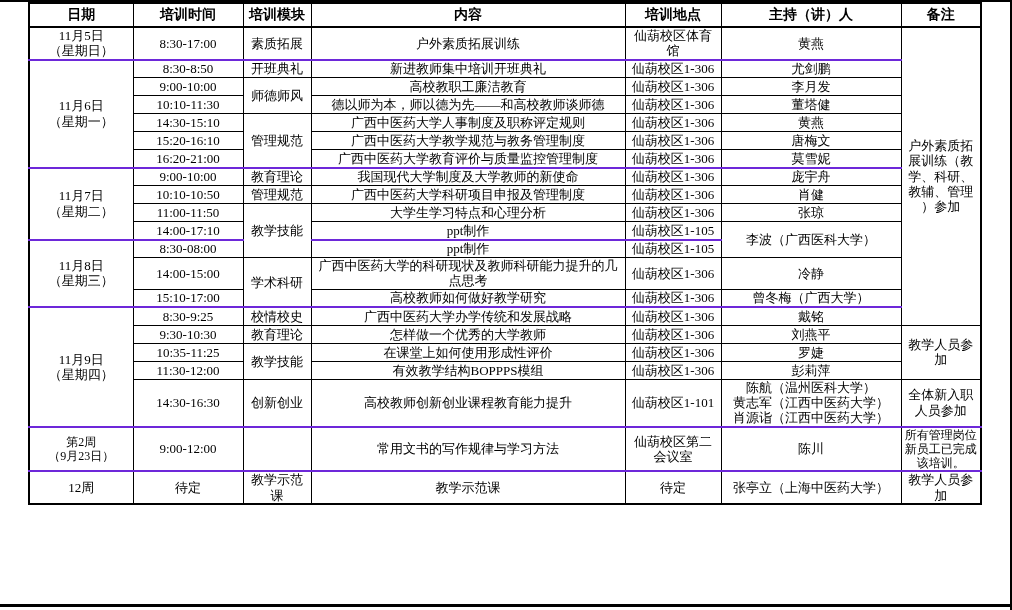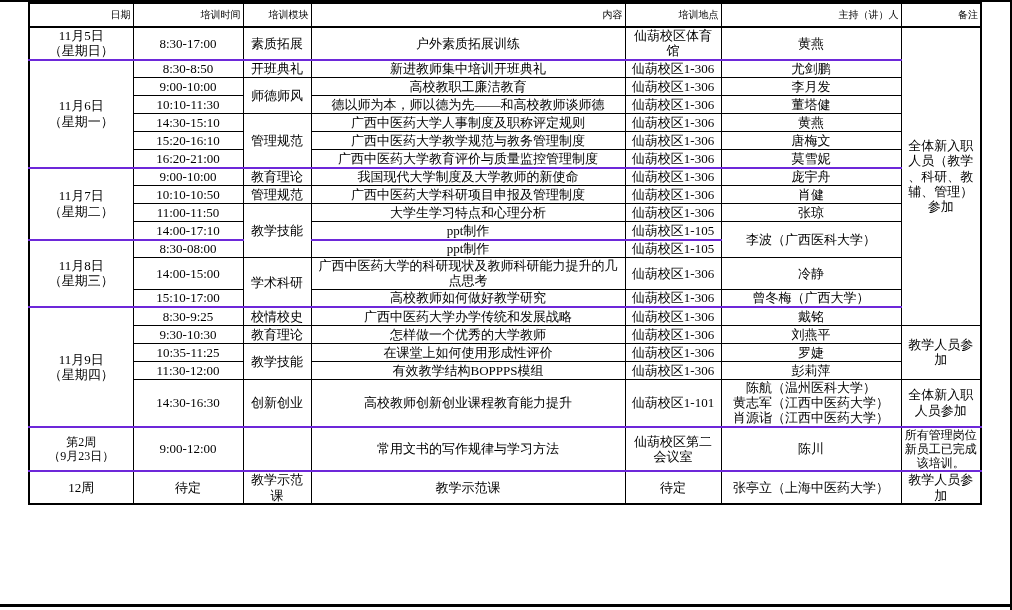--- a/index.html
+++ b/index.html
@@ -32,21 +32,21 @@
   .sched th,.sched td{
     border:1px solid #000;
     padding:0 2px;
     text-align:center;
     vertical-align:middle;
     overflow:hidden;
   }
   .sched thead tr{height:24px;}
   .sched thead th{
     border-bottom-width:2px;
-    font-weight:400;font-size:10px;text-align:right;
+    font-weight:700;font-size:14px;
   }
   .sched tbody tr{height:18px;}
   tr.day > td{border-top:2px solid #6d28d9;}
   tr.r-tall1{height:44px;}
   tr.r-tall2{height:46px;}
   tr.r-3line{height:62px;}
   tr.r-week2{height:52px;}
   tr.r-week12{height:46px;}
   td.content{text-align:center;padding-left:4px;padding-right:4px;}
   td.loc{padding:0 5px;}
@@ -86,21 +86,21 @@
     </thead>
     <tbody>
       <tr class="r-tall1">
         <td class="pre">11月5日
 （星期日）</td>
         <td>8:30-17:00</td>
         <td>素质拓展</td>
         <td class="content">户外素质拓展训练</td>
         <td class="loc">仙葫校区体育馆</td>
         <td>黄燕</td>
-        <td class="note" rowspan="15">全体新入职人员（教学、科研、教辅、管理）参加</td>
+        <td class="note" rowspan="15">户外素质拓展训练（教学、科研、教辅、管理）参加</td>
       </tr>
       <tr class="day">
         <td class="pre" rowspan="6">11月6日
 （星期一）</td>
         <td>8:30-8:50</td>
         <td>开班典礼</td>
         <td class="content">新进教师集中培训开班典礼</td>
         <td class="loc">仙葫校区1-306</td>
         <td>尤剑鹏</td>
       </tr>

